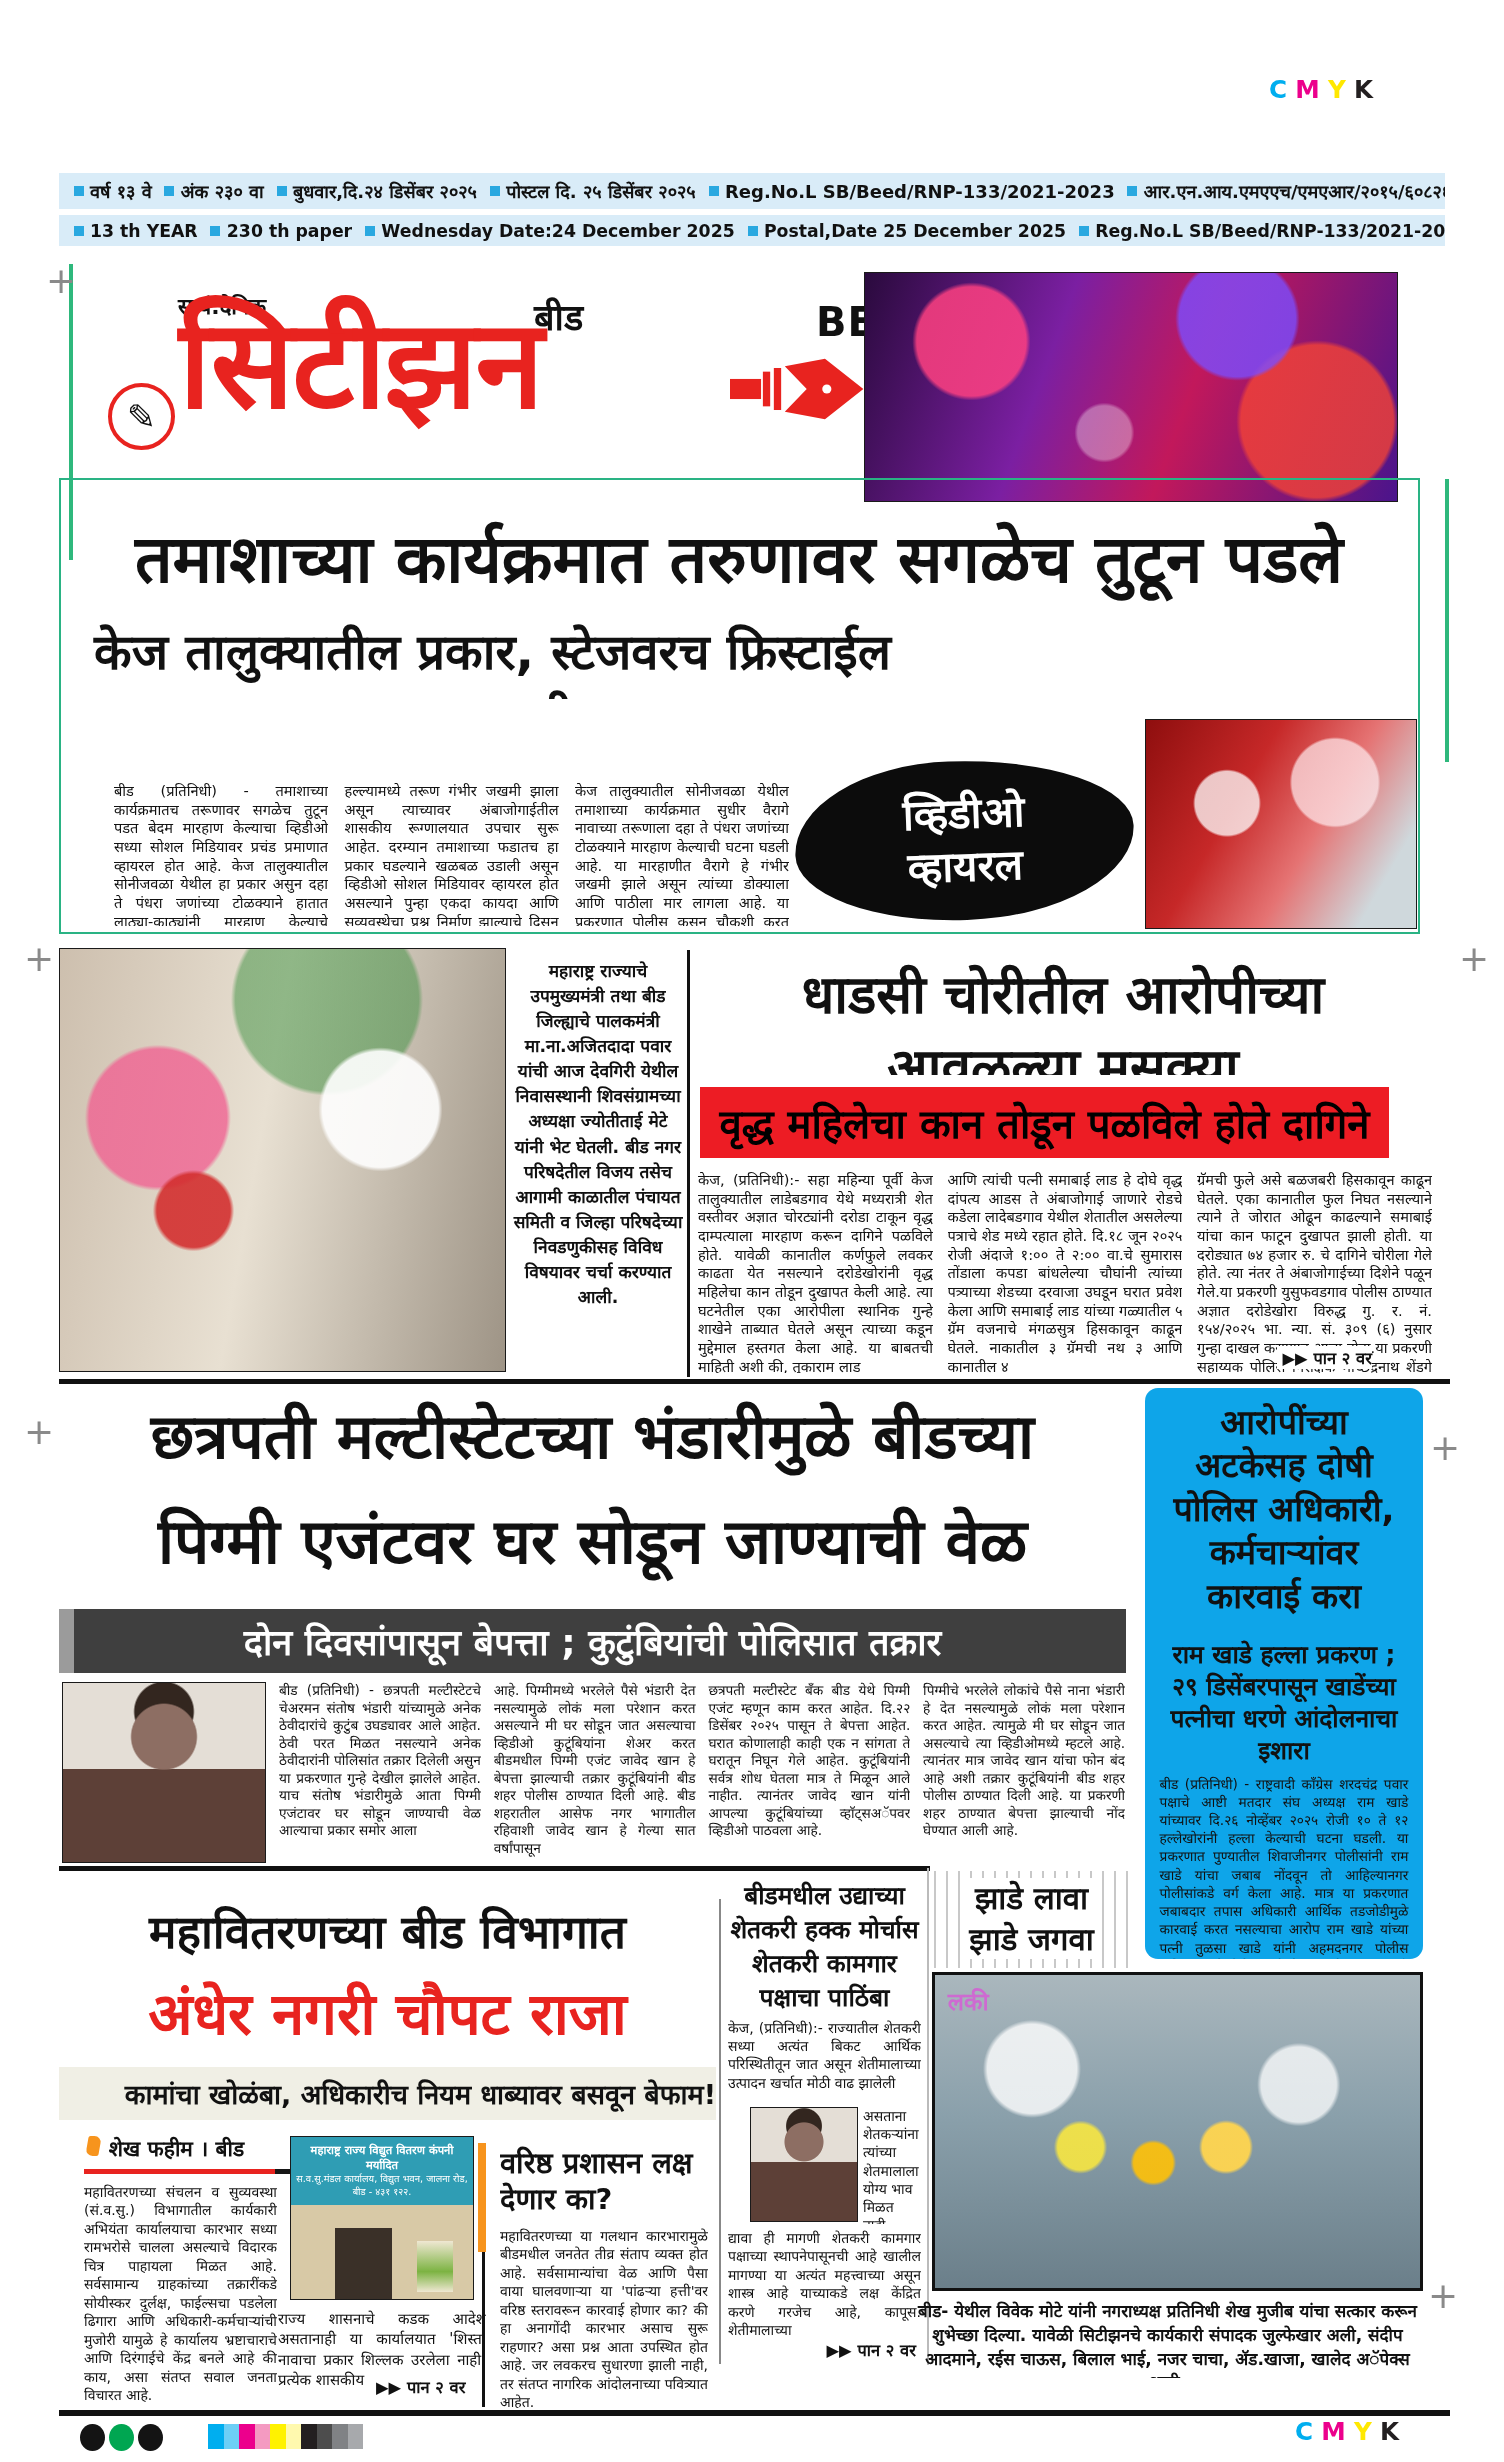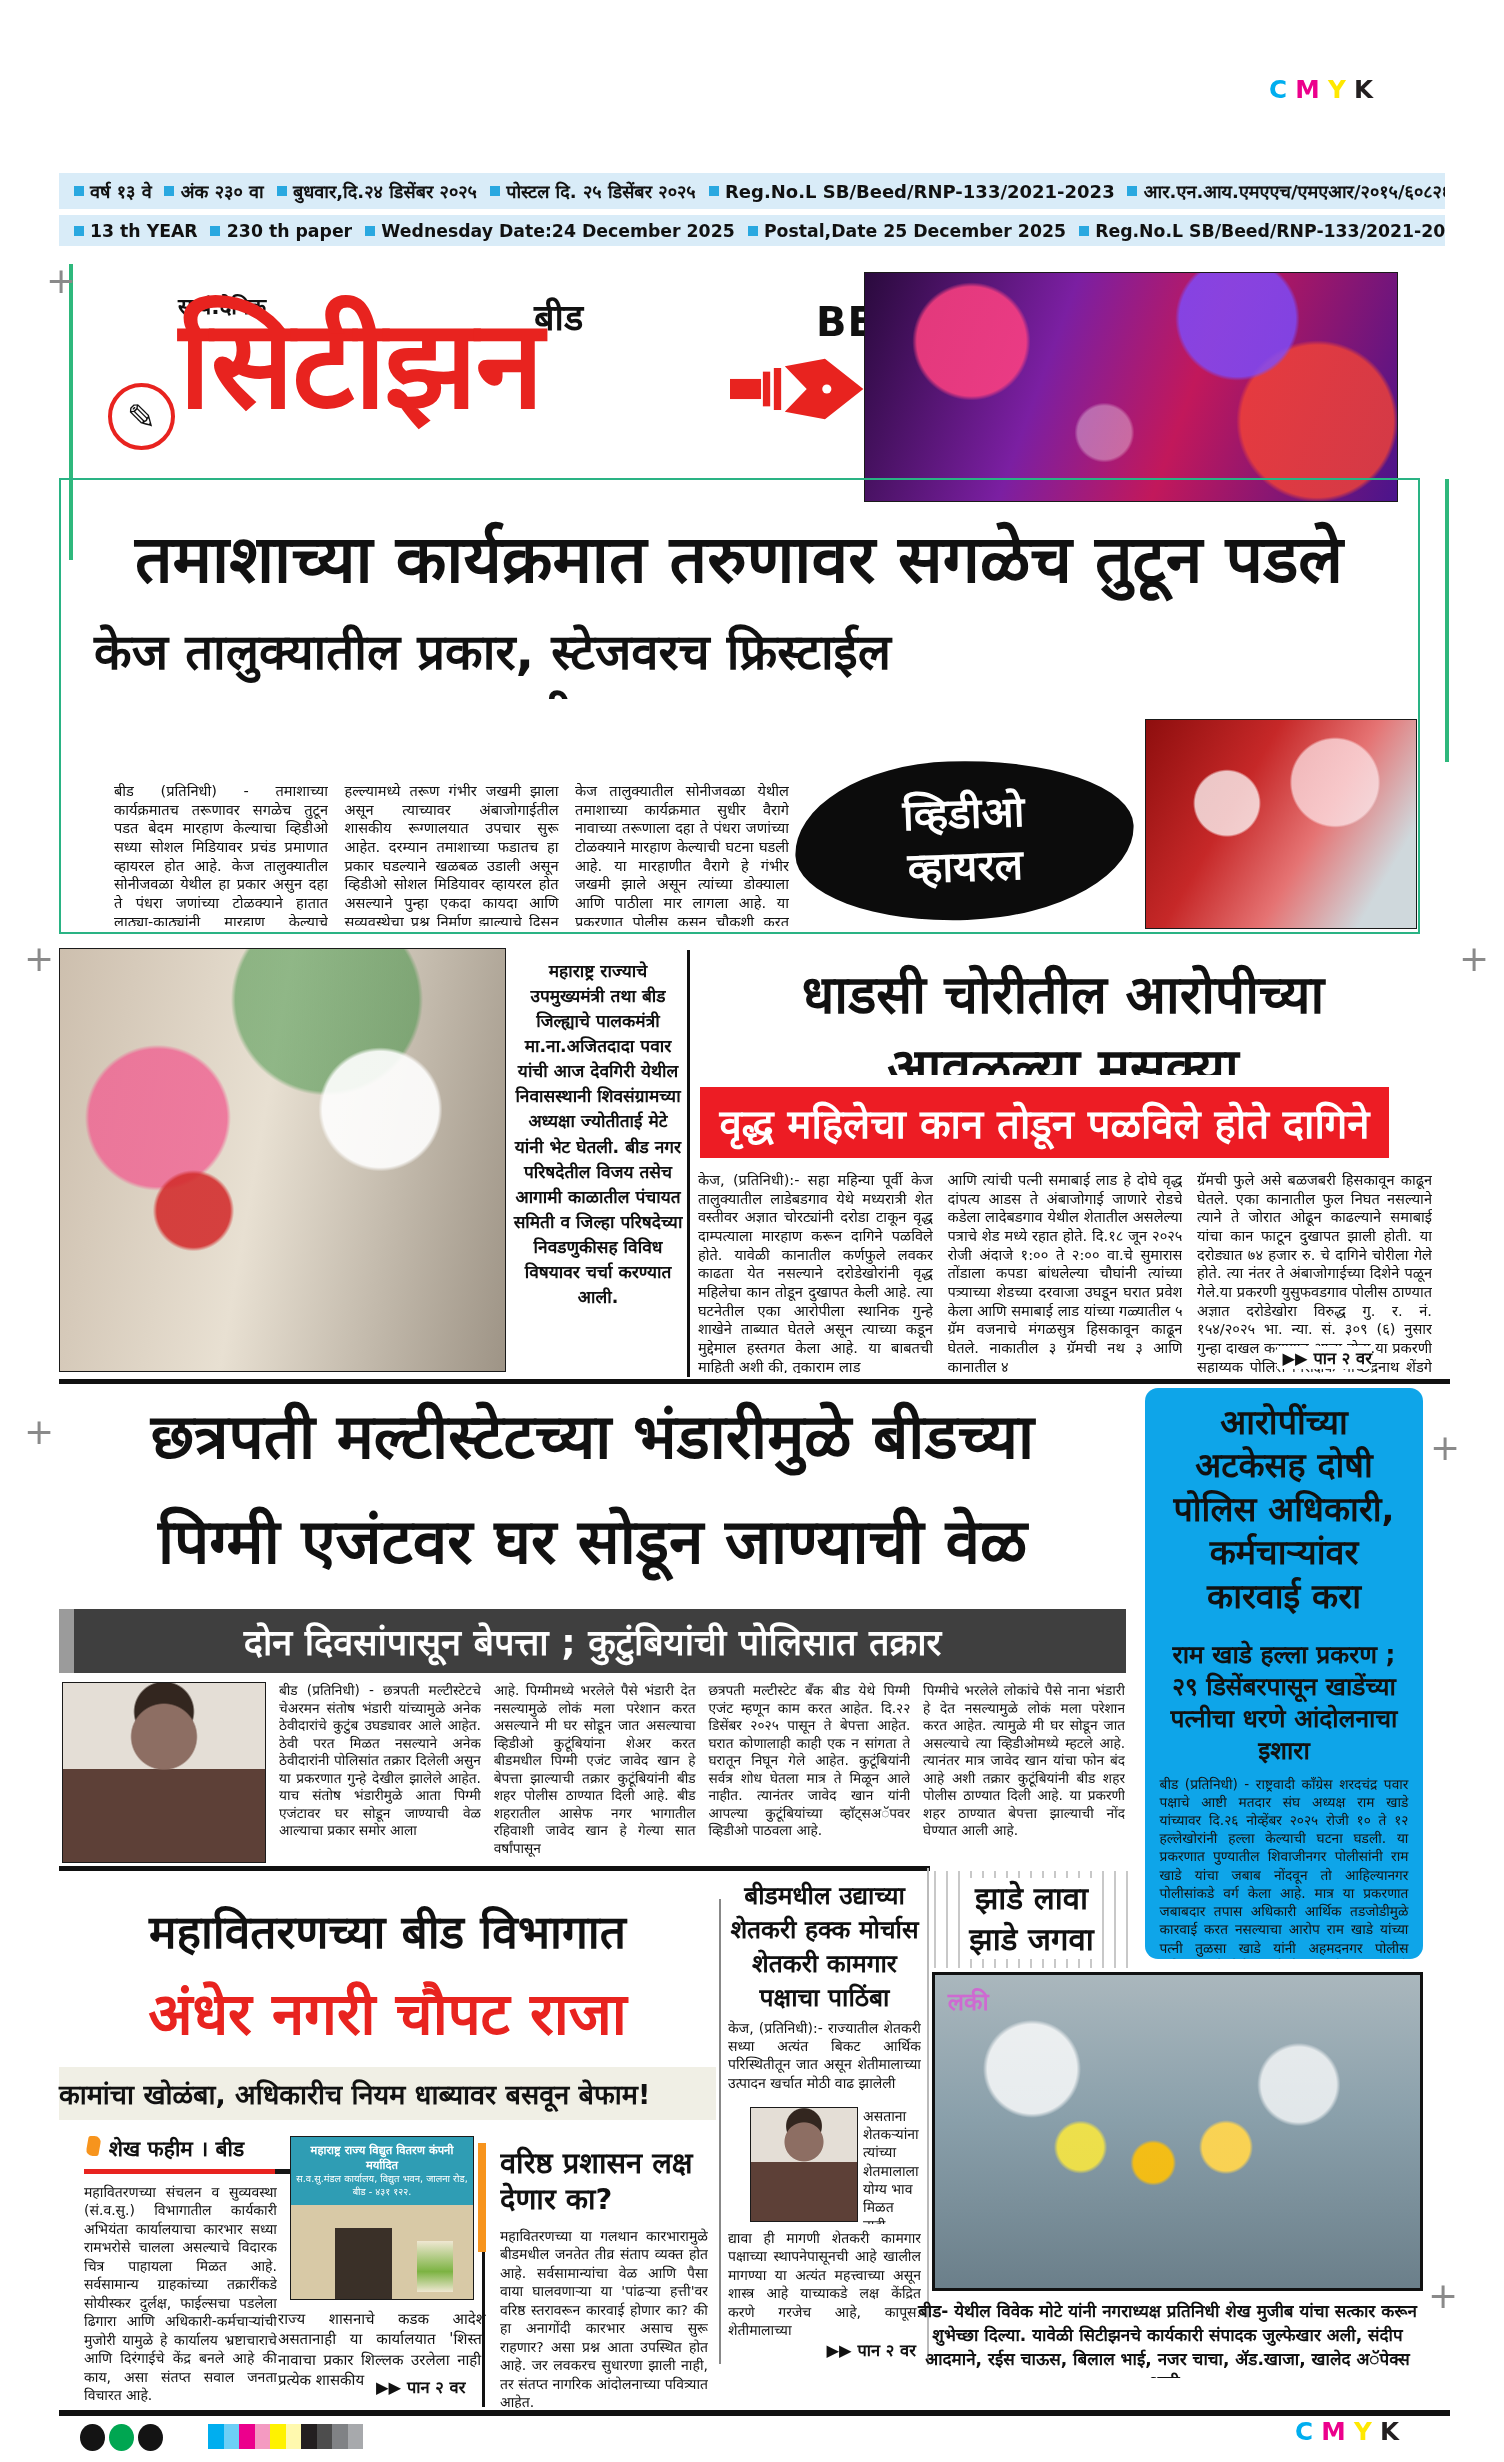--- a/index.html
+++ b/index.html
@@ -55,24 +55,24 @@
      radial-gradient(circle at 75% 35%, rgba(255,255,255,.75) 0 9%, transparent 10%),
      linear-gradient(180deg,#aab7bd,#8aa0ab 45%,#6b7f8a);}
 
   .viral-blob{background:#0c0c0c;border-radius:46% 54% 50% 50%/56% 44% 56% 44%;transform:rotate(-2deg);
               display:flex;flex-direction:column;align-items:center;justify-content:center;}
   .viral-blob span{color:#fff;font-weight:bold;font-size:42px;line-height:1.25;}
 
   .cols{display:flex;}
   .cols > div{flex:1;font-size:14.6px;line-height:1.28;text-align:justify;overflow:hidden;}
 
-  .red-bar{background:#ed1c24;color:#ffffff;display:flex;align-items:center;justify-content:center;}
+  .red-bar{background:#ed1c24;color:#000000;display:flex;align-items:center;justify-content:center;}
   .dark-bar{background:#3f3f3f;color:#fff;display:flex;align-items:center;justify-content:center;}
   .dark-bar .notch{position:absolute;left:0;top:0;bottom:0;width:14.6px;background:#9b9b9b;}
-  .beige-bar{background:#f0efe5;display:flex;align-items:center;justify-content:flex-start;}
+  .beige-bar{background:#f0efe5;display:flex;align-items:center;justify-content:flex-end;}
 
   .green-box{background:#0ea5e9;padding:12.8px 14.6px;overflow:hidden;border-radius:13px;}
 
   .stripes{background:repeating-linear-gradient(90deg,#c8c8c8 0 1.8px,transparent 1.8px 12px);}
 
   .reg-plus{color:#8a8a8a;font-size:36px;font-weight:normal;line-height:1;}
   .reg-line{background:#2eb87c;}
   .reg-circles{display:flex;gap:4.6px;}
   .reg-circles div{width:24.6px;height:27px;border-radius:50%;}
   .color-strip{display:flex;}

